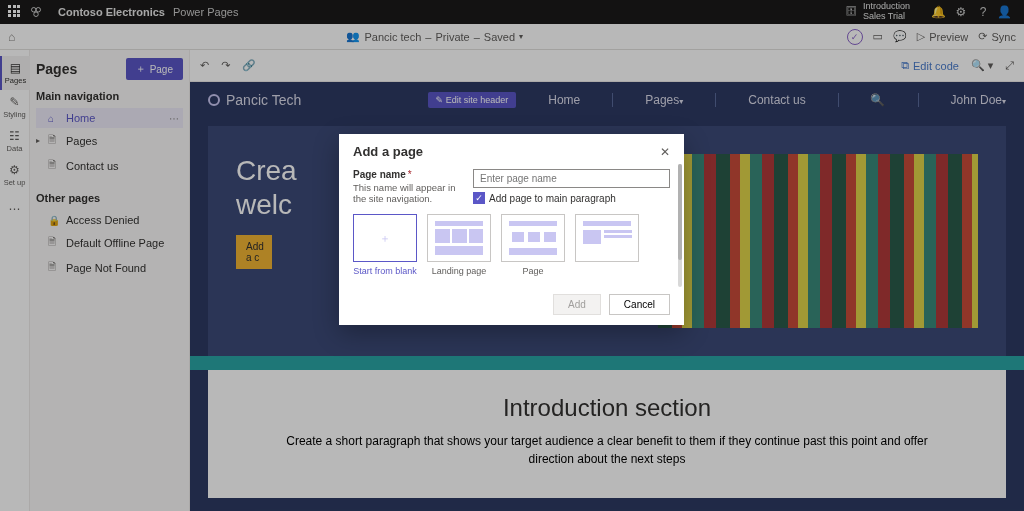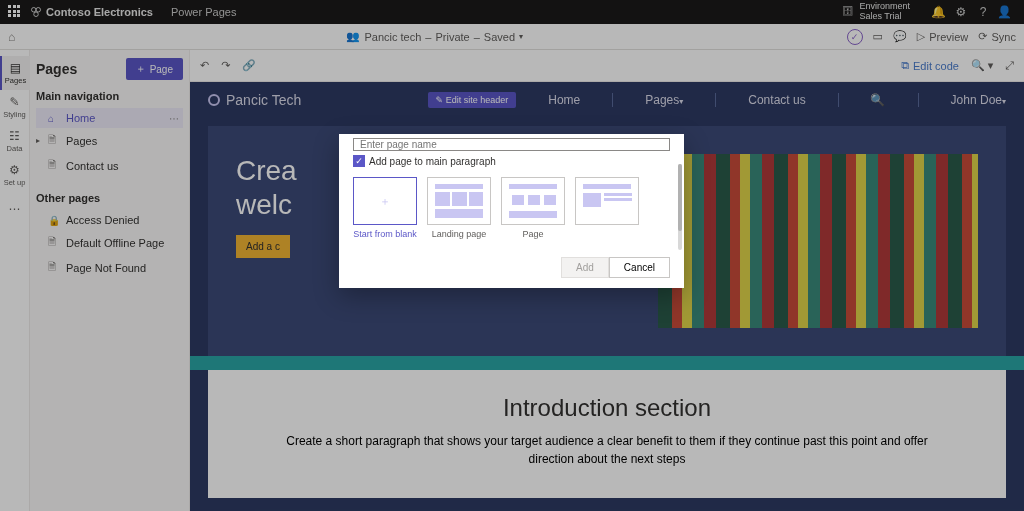--- a/index.html
+++ b/index.html
@@ -2,21 +2,21 @@
 <html><head>
 <meta charset="utf-8">
 <style>
 * { box-sizing: border-box; margin: 0; padding: 0; font-family: "Segoe UI", Arial, sans-serif; }
 body { width: 1024px; height: 511px; overflow: hidden; background: #f3f2f1; position: relative; }
 
 
 .topbar1 { height: 24px; background: #1b1a19; color: #e8e8e8; display: flex; align-items: center; padding: 0 8px; font-size: 11px; }
 .topbar1 .waffle { width: 14px; height: 14px; margin-right: 8px; display: grid; grid-template-columns: repeat(3,3px); grid-template-rows: repeat(3,3px); gap:1.5px;}
 .topbar1 .waffle span { background:#fff; }
-.topbar1 .brand { font-weight:600; margin-right: 18px; display:flex; align-items:flex-end; gap:4px;}
+.topbar1 .brand { font-weight:600; margin-right: 8px; display:flex; align-items:flex-end; gap:16px;}
 .topbar1 .brand svg { width:12px; height:12px; }
 .topbar1 .app { font-size:11px; color:#ccc; }
 .topbar1 .spacer { flex:1; }
 .topbar1 .env { display:flex; align-items:center; gap:6px; margin-right:18px; font-size:9px; line-height:1.1;}
 .topbar1 .env .envtext { display:flex; flex-direction:column; }
 .topbar1 .icon-btn { width:22px; text-align:center; color:#ccc; font-size:12px;}
 
 
 .topbar2 { height: 26px; background:#fff; border-bottom:1px solid #e1dfdd; display:flex; align-items:center; padding:0 8px; font-size:11px; color:#605e5c;}
 .topbar2 .home-ic { color:#8a8886; margin-right:8px; font-size:12px;}
@@ -59,21 +59,21 @@
 .siteheader .logo { display:flex; align-items:center; gap:6px; font-size:14px;}
 .siteheader .logo .ring { width:12px; height:12px; border:2px solid #c9c6f2; border-radius:50%;}
 .siteheader .navlinks { margin-left:auto; display:flex; align-items:center; gap:32px;}
 .siteheader .editsite { background:#5b57c7; color:#fff; font-size:9px; padding:3px 8px; border-radius:2px; border:none;}
 .siteheader .divider { width:1px; height:14px; background:#596a9a;}
 .siteheader a { color:#dcdceb;}
 
 .hero { margin:8px 18px 0; background:#3c4a78; height:230px; padding:28px; display:flex; gap:16px;}
 .hero .hleft { flex:1; color:#fff; display:flex; flex-direction:column;}
 .hero .hleft h1 { font-size:28px; font-weight:400; line-height:1.2;}
-.hero .cta { margin-top:14px; background:#f1b434; color:#323130; border:none; padding:6px 10px; font-size:10px; width:54px; text-align:left;}
+.hero .cta { margin-top:14px; background:#f1b434; color:#323130; border:none; padding:6px 10px; font-size:10px; width:36px; text-align:left;}
 .hero .himg { width:320px; background: repeating-linear-gradient(90deg,#2a5a4a 0 14px,#c84b3a 14px 24px,#e0d54a 24px 34px,#3a8a7a 34px 46px,#b03a3a 46px 58px); }
 .tealbar { height:14px; background:#2aa6a6; margin-top:0;}
 
 .intro { background:#fff; margin:0 18px; padding:24px 60px 30px; text-align:center;}
 .intro h2 { font-size:24px; font-weight:400; color:#323130; margin-bottom:10px;}
 .intro p { font-size:12px; color:#000000; line-height:1.5;}
 
 
 .scrim { position:absolute; inset:0; background:rgba(0,0,0,0.28); }
 .modal { position:absolute; left:339px; top:134px; width:345px; background:#fff; box-shadow:0 8px 24px rgba(0,0,0,0.3); font-size:11px; color:#323130;}
@@ -96,21 +96,21 @@
 .modal .laynav div { padding:2px 0 2px 6px;}
 .modal .laynav .lactive { border-left:2px solid #5b57c7; color:#5b57c7;}
 .modal .tiles { flex:1; display:flex; gap:10px; flex-wrap:wrap;}
 .modal .tile { width:64px; display:flex; flex-direction:column; align-items:center; gap:4px;}
 .modal .tilebox { width:64px; height:48px; border:1px solid #c8c6c4; background:#fff; display:flex; align-items:center; justify-content:center;}
 .modal .tilebox.active { border:1.5px solid #5b57c7;}
 .modal .tile .tlabel { font-size:9px; color:#5b57c7;}
 .modal .tile .tlabel.grey{ color:#605e5c;}
 .modal .tile .thumb { width:54px; height:40px; background:#fff; position:relative;}
 .thumb .bar { position:absolute; background:#c9c6f2;}
-.modal .mfoot { display:flex; justify-content:flex-end; padding:8px 14px 10px;}
+.modal .mfoot { display:flex; justify-content:flex-end; gap:8px; padding:8px 14px 10px;}
 .modal .mfoot button { font-size:10px; padding:4px 14px; border:1px solid #c8c6c4; background:#fff;}
 .modal .mfoot button.primary { background:#f3f2f1; color:#a19f9d; border-color:#e1dfdd;}
 </style>
 </head>
 <body>
 
 <div class="topbar1">
   <div class="waffle">
       <span></span>
       <span></span>
@@ -128,21 +128,21 @@
         <circle cx="11" cy="5" r="3" fill="none" stroke="#fff"></circle>
         <circle cx="8" cy="11" r="3" fill="none" stroke="#fff"></circle>
       </svg>
     <span>Contoso Electronics</span>
   </div>
   <div class="app">Power Pages</div>
   <div class="spacer"></div>
   <div class="env">
     <span>🗄</span>
     <span class="envtext">
-      <span>Environment</span>
+      <span>Introduction</span>
       <span>Sales Trial</span>
     </span>
   </div>
   <div class="icon-btn">🔔</div>
   <div class="icon-btn">⚙</div>
   <div class="icon-btn">?</div>
   <div class="icon-btn">👤</div>
 </div>
 
 <div class="topbar2">
@@ -286,22 +286,30 @@
       </div>
     </div>
   </div>
 </div>
 
 <div class="scrim"></div>
 <div class="modal">
   <div class="scrollhint">
       <div></div>
     </div>
+  <div class="mhead">
+    <h3>Add a page</h3>
+    <button class="close"><span>✕</span></button>
+  </div>
   <div class="mbody">
     <div class="row">
+      <div class="lbl">
+        <b>Page name</b><span class="req">*</span>
+        <span class="hint">This name will appear in the site navigation.</span>
+      </div>
       <div style="flex:1; display:flex; flex-direction:column; gap:4px;">
         <input class="txt" type="text" placeholder="Enter page name" style="">
         <label class="chk">
           <span class="chkbox">✓</span>
           <span>Add page to main paragraph</span>
         </label>
       </div>
     </div>
     <div class="layoutrow">
       <div class="tiles">

